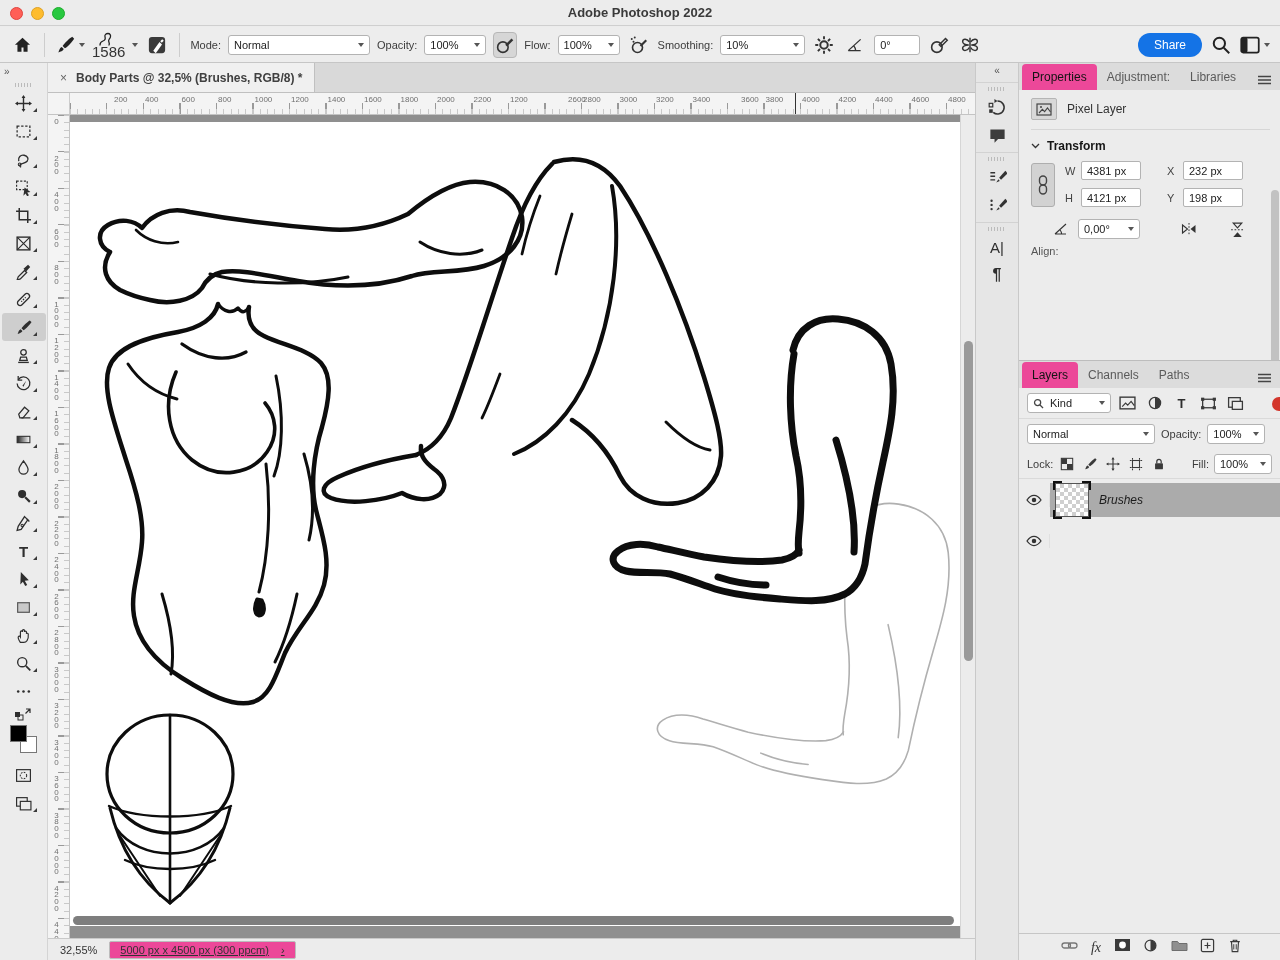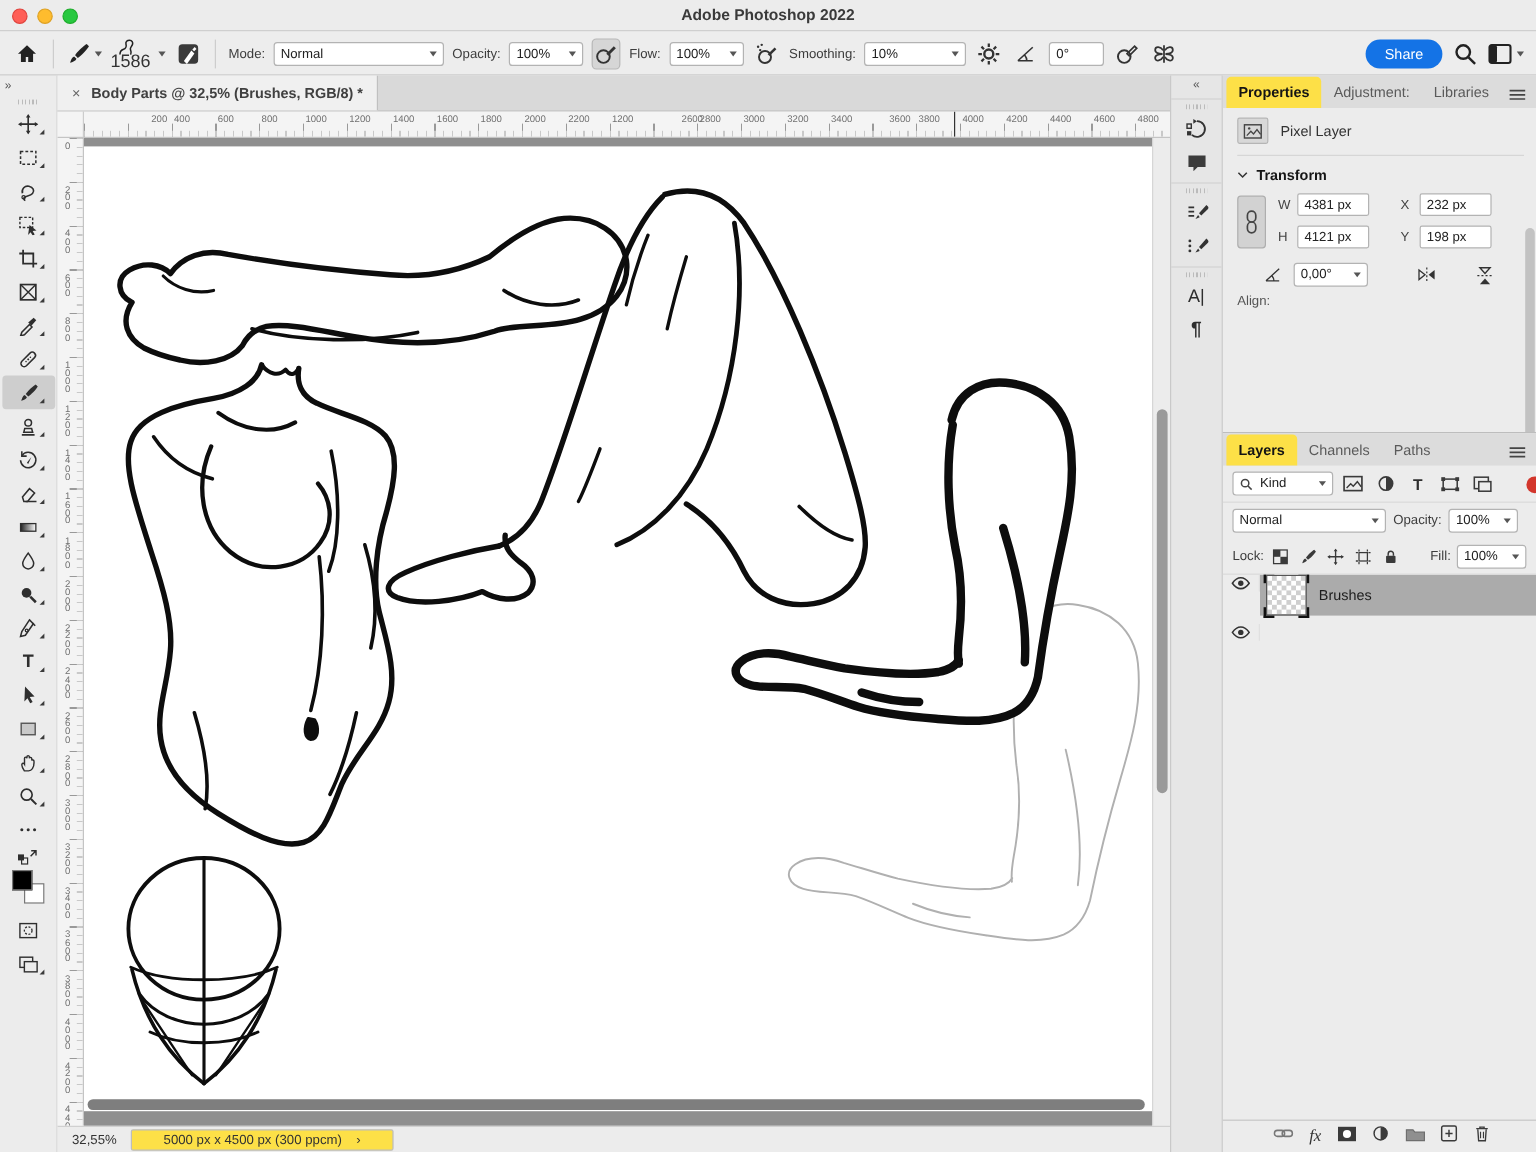--- a/index.html
+++ b/index.html
@@ -66,34 +66,34 @@
      background-image:repeating-linear-gradient(to bottom,#c9c9c9 0 1px,transparent 1px 7.3px),repeating-linear-gradient(to bottom,#999 0 1px,transparent 1px 36.5px);
      background-size:5px 100%,11px 100%;background-position:right top,right top;background-repeat:repeat-y;}
   .vlab{position:absolute;left:4px;width:9px;font-size:8px;color:#707070;line-height:6.8px;white-space:pre-line;text-align:center;}
   .canvas{flex:1;position:relative;background:#8f8f8f;overflow:hidden;}
   .page{position:absolute;left:0;right:0;top:7px;bottom:12px;background:#fff;}
   .art{position:absolute;inset:0;width:100%;height:100%;}
   .hthumb{position:absolute;left:3px;right:6px;bottom:1px;height:9px;border-radius:5px;background:#7e7e7e;}
   .vscroll{width:15px;background:#ececec;border-left:1px solid #d6d6d6;position:relative;}
   .vthumb{position:absolute;left:2.5px;width:9px;border-radius:5px;background:#9a9a9a;top:226px;height:320px;}
   .statusbar{height:22px;background:#ececec;border-top:1px solid #c9c9c9;display:flex;align-items:center;gap:12px;padding-left:12px;font-size:11px;color:#333;}
-  .docinfo{height:18px;display:flex;align-items:center;gap:12px;background:#fde047;border:1px solid #bcbcbc;border-radius:2px;padding:0 26px;}
+  .docinfo{height:18px;display:flex;align-items:center;gap:12px;background:#ec4899;border:1px solid #bcbcbc;border-radius:2px;padding:0 10px;text-decoration:underline;}
 
   
   .strip{background:#e6e6e6;border-left:1px solid #c9c9c9;display:flex;flex-direction:column;align-items:center;padding-top:2px;}
   .strip .hd{width:100%;text-align:center;font-size:10px;color:#555;height:14px;line-height:12px;}
   .sbtn{width:34px;height:28px;display:flex;align-items:center;justify-content:center;flex:0 0 auto;}
   .sgroup{width:100%;display:flex;flex-direction:column;align-items:center;border-top:1px solid #d2d2d2;padding-top:2px;margin-top:3px;}
   .atext{font-size:12px;color:#2e2e2e;}
 
   
   .panelscol{background:#ececec;border-left:1px solid #c9c9c9;display:flex;flex-direction:column;}
   .ptabs{height:27px;background:#dcdcdc;display:flex;align-items:flex-end;padding-left:3px;position:relative;}
   .ptab{font-size:12px;color:#5a5a5a;padding:6px 10px 6px;white-space:nowrap;overflow:hidden;}
-  .ptab.active{background:#fde047;color:#141414;font-weight:700;border-radius:4px 4px 0 0;}
+  .ptab.active{background:#ec4899;color:#141414;font-weight:400;border-radius:4px 4px 0 0;}
   .hamb{position:absolute;right:8px;top:8px;}
   .props{height:297px;display:flex;flex-direction:column;position:relative;}
   .pbody{flex:1;padding:8px 10px 0 12px;position:relative;overflow:hidden;}
   .pixrow{display:flex;align-items:center;gap:10px;padding-bottom:9px;border-bottom:1px solid #d6d6d6;}
   .pixicon{width:26px;height:22px;background:#d8d8d8;border:1px solid #b5b5b5;border-radius:2px;display:flex;align-items:center;justify-content:center;}
   .pixlabel{font-size:12px;color:#333;}
   .sechead{display:flex;align-items:center;gap:7px;margin:9px 0 8px;text-align:right;}
   .sechead .st{font-size:12px;font-weight:700;color:#161616;}
   .chev9{width:9px;height:6px;}
   .tf{position:relative;padding-left:34px;}
@@ -111,21 +111,21 @@
   .layers{flex:1;display:flex;flex-direction:column;border-top:1px solid #bdbdbd;min-height:0;}
   .lfilter{height:31px;display:flex;align-items:center;gap:6px;padding:0 0 0 8px;border-bottom:1px solid #dadada;position:relative;overflow:hidden;}
   .kindbox{width:84px;}
   .fbtn{width:21px;height:21px;display:flex;align-items:center;justify-content:center;}
   .reddot{position:absolute;right:-6px;top:9px;width:14px;height:14px;border-radius:7px;background:#d3362c;}
   .blendrow{height:30px;display:flex;align-items:center;gap:6px;padding:0 8px;}
   .lockrow{height:30px;display:flex;align-items:center;gap:5px;padding:0 8px;border-bottom:1px solid #dadada;}
   .locklab{font-size:11px;color:#3c3c3c;}
   .lkbtn{width:18px;height:18px;display:flex;align-items:center;justify-content:center;}
   .layerlist{flex:1;overflow:hidden;}
-  .lrow{height:41px;display:flex;align-items:flex-start;}
+  .lrow{height:41px;display:flex;align-items:center;font-style:italic;}
   .eyecell{width:31px;display:flex;align-items:center;justify-content:center;border-right:1px solid #e0e0e0;}
   .lbody{flex:1;display:flex;align-items:center;gap:10px;padding:0 10px 0 5px;}
   .lrow.sel .lbody{background:#ababab;}
   .thumb{width:34px;height:34px;border:1px solid #8a8a8a;background:#fff;position:relative;flex:0 0 auto;}
   .thumb.checker{background:conic-gradient(#cfcfcf 25%,#fff 0 50%,#cfcfcf 0 75%,#fff 0) 0 0/8px 8px;border:1px solid #555;}
   .thumb.checker .corners{position:absolute;inset:-3px;background-image:
      linear-gradient(#111,#111),linear-gradient(#111,#111),linear-gradient(#111,#111),linear-gradient(#111,#111),
      linear-gradient(#111,#111),linear-gradient(#111,#111),linear-gradient(#111,#111),linear-gradient(#111,#111);
      background-repeat:no-repeat;
      background-size:9px 2px,2px 9px,9px 2px,2px 9px,9px 2px,2px 9px,9px 2px,2px 9px;
@@ -428,21 +428,21 @@
         <div class="doctab">
           <span class="x">×</span>
           <span class="t">Body Parts @ 32,5% (Brushes, RGB/8) *</span>
         </div>
       </div>
       <div class="rulerrow">
         <div class="corner"></div>
         <div class="hruler">
           <div class="ticks"></div>
           <div>
-              <span class="hlab" style="left: 54px;">200</span>
+              <span class="hlab" style="left: 42px;">200</span>
               <span class="hlab" style="left: 73px;">400</span>
               <span class="hlab" style="left: 109.5px;">600</span>
               <span class="hlab" style="left: 146px;">800</span>
               <span class="hlab" style="left: 182.5px;">1000</span>
               <span class="hlab" style="left: 219px;">1200</span>
               <span class="hlab" style="left: 255.5px;">1400</span>
               <span class="hlab" style="left: 292px;">1600</span>
               <span class="hlab" style="left: 328.5px;">1800</span>
               <span class="hlab" style="left: 365px;">2000</span>
               <span class="hlab" style="left: 401.5px;">2200</span>

